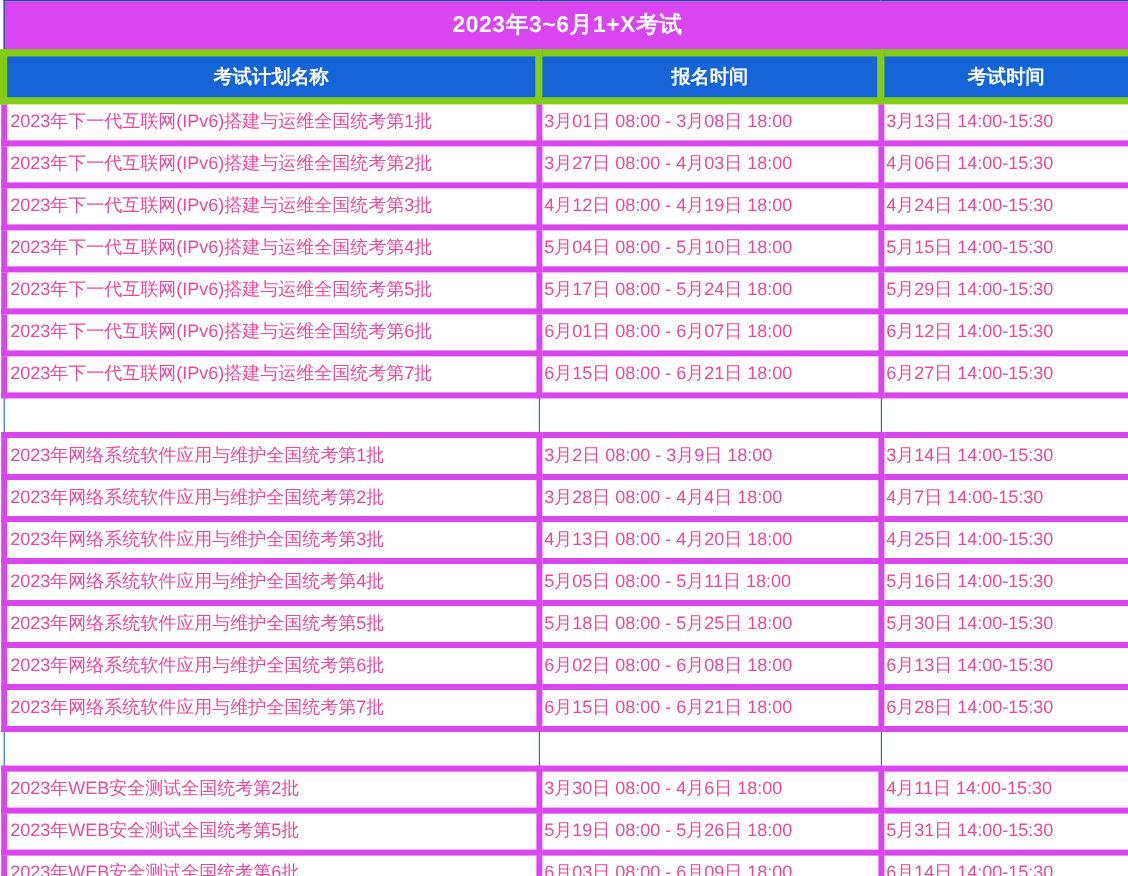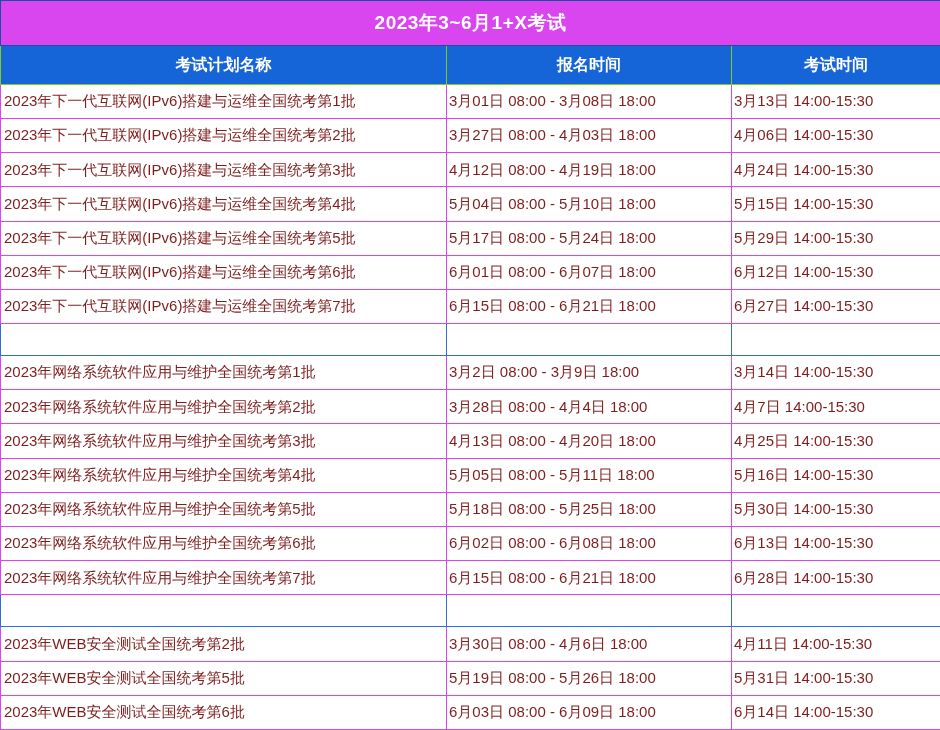--- a/index.html
+++ b/index.html
@@ -38,27 +38,27 @@
     border: 1px solid #1b4fa0;
     height: 38px;
     letter-spacing: 0.5px;
   }
   .header-row td {
     background: #1565d8;
     color: #ffffff;
     font-size: 16px;
     font-weight: bold;
     text-align: center;
-    border: 1px solid #84cc16;
+    border: 6px solid #84cc16;
     height: 32px;
   }
   td.cell {
-    border: 1px solid #d946ef;
+    border: 5px solid #d946ef;
     font-size: 15px;
-    color: #7f1d1d;
+    color: #ec4899;
     height: 30px;
     padding: 0 2px 0 3px;
     white-space: nowrap;
     overflow: hidden;
     background: #ffffff;
     line-height: 1.1;
   }
   td.cell.time {
     padding-left: 2px;
   }

